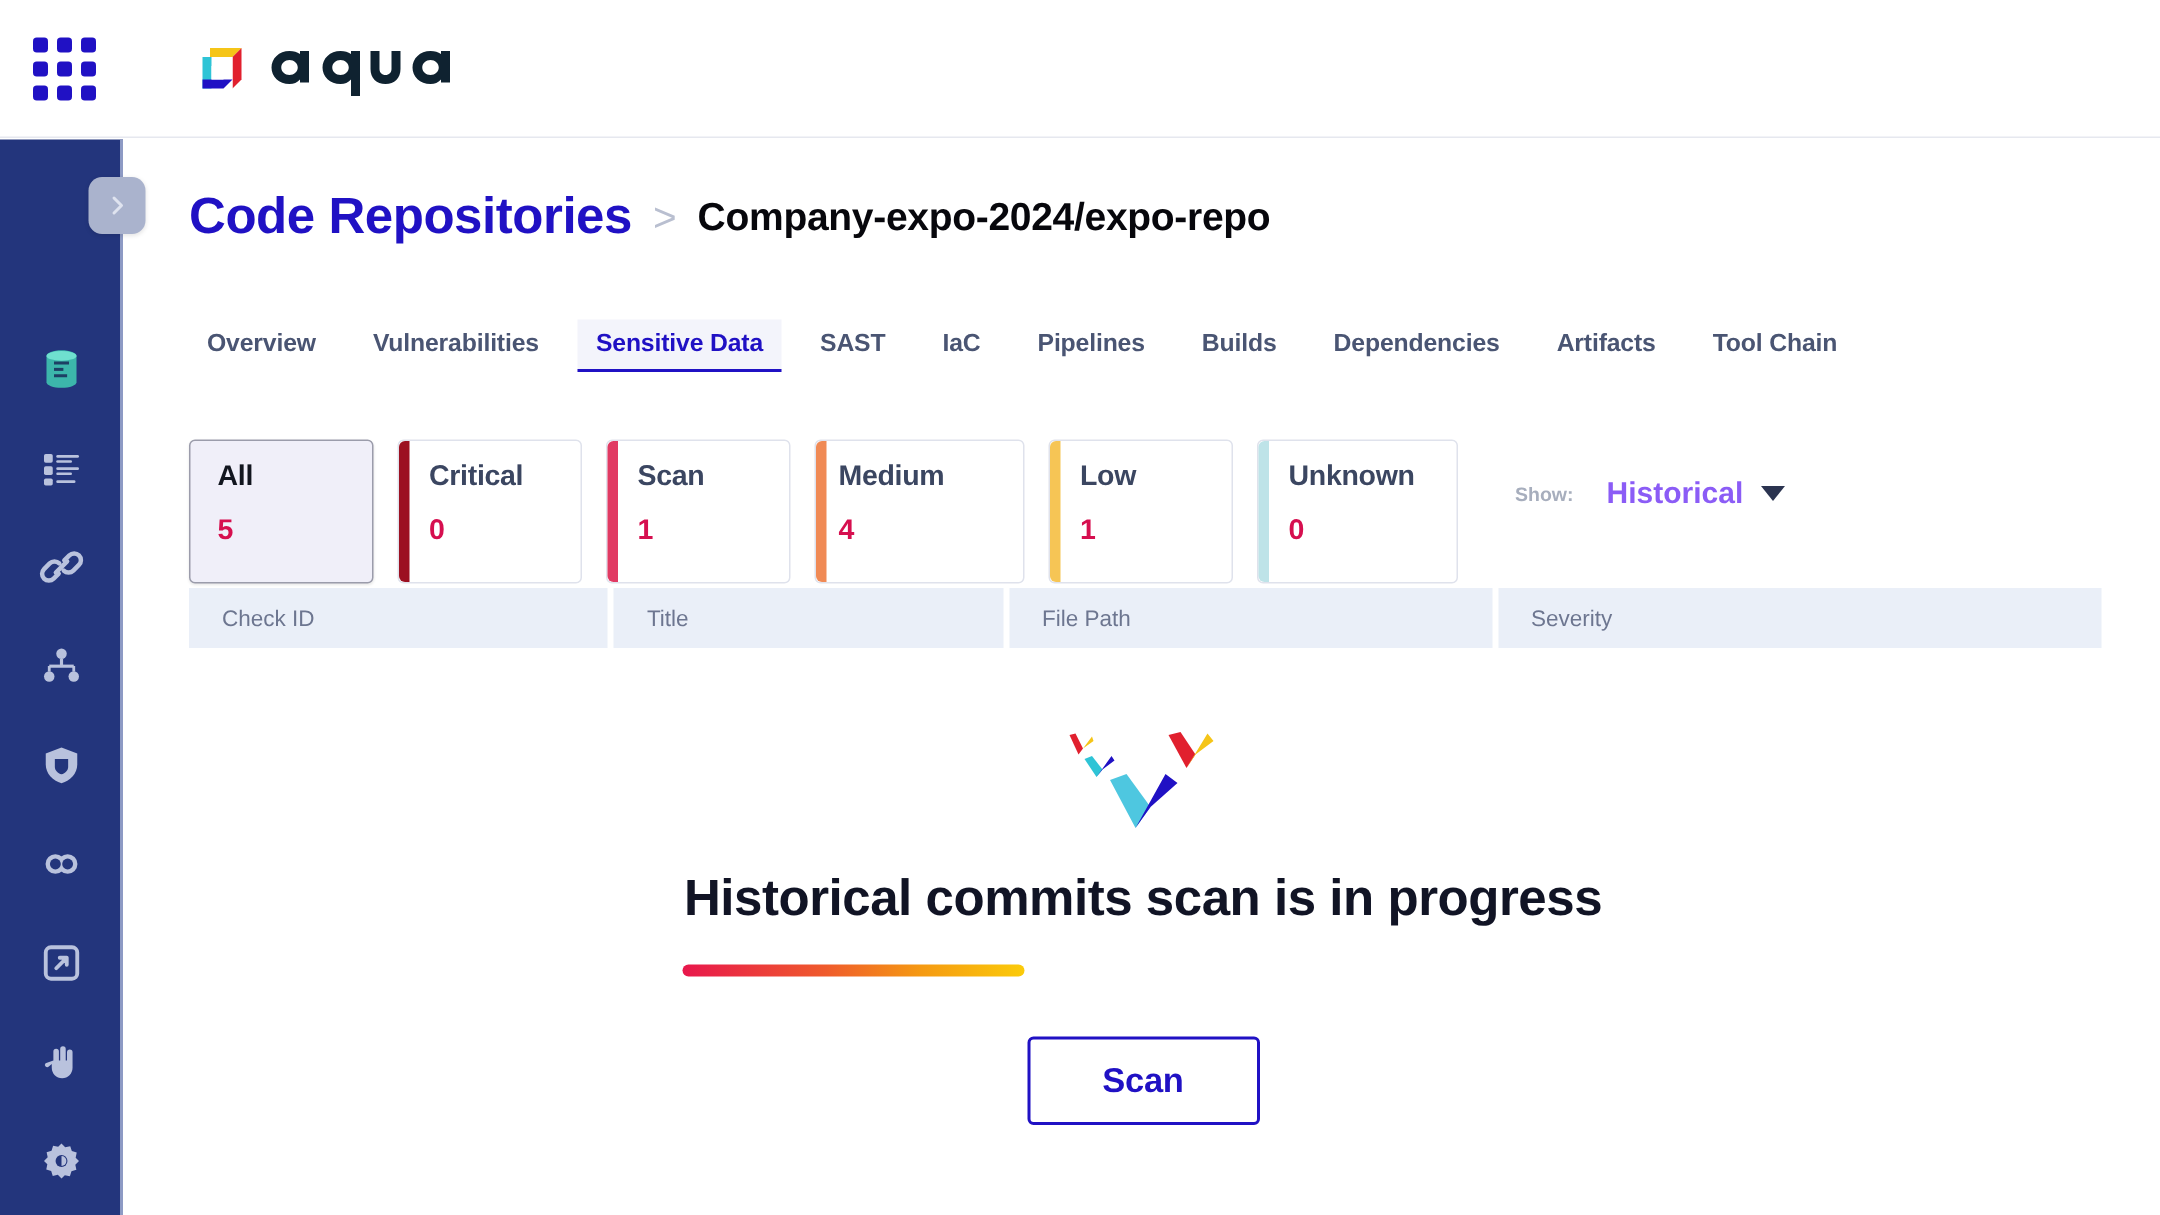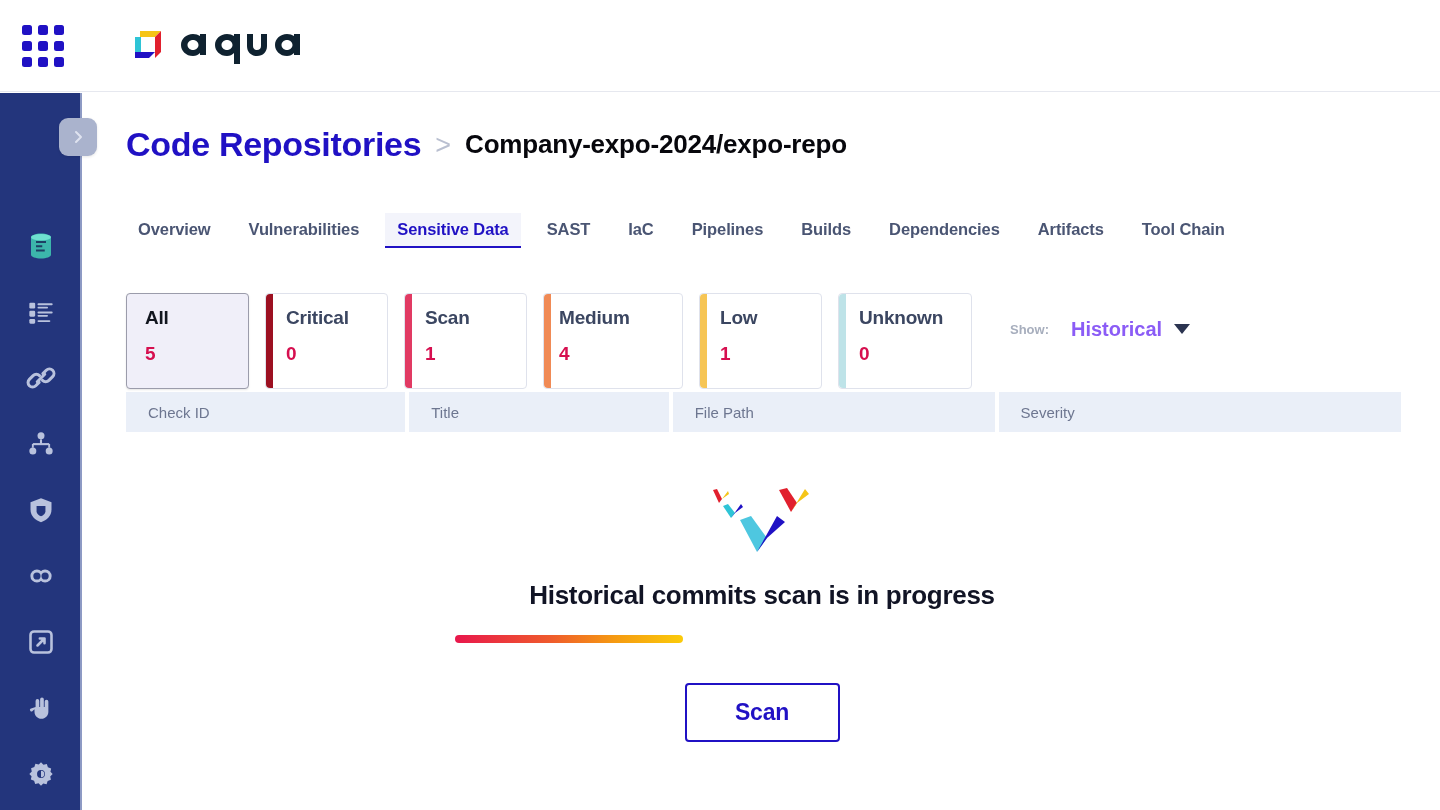--- a/index.html
+++ b/index.html
@@ -303,21 +303,21 @@
 
   .spinner {
     position: relative;
     width: 150px;
     height: 90px;
     margin: 0 auto 22px auto;
   }
   .spinner svg { display: block; }
 
   .loading-title {
-    font-size: 26px;
+    font-size: 34px;
     font-weight: bold;
     color: #111425;
     letter-spacing: -0.3px;
     margin-bottom: 24px;
   }
 
   .progress-track {
     width: 614px;
     height: 8px;
     margin: 0 auto 40px auto;

